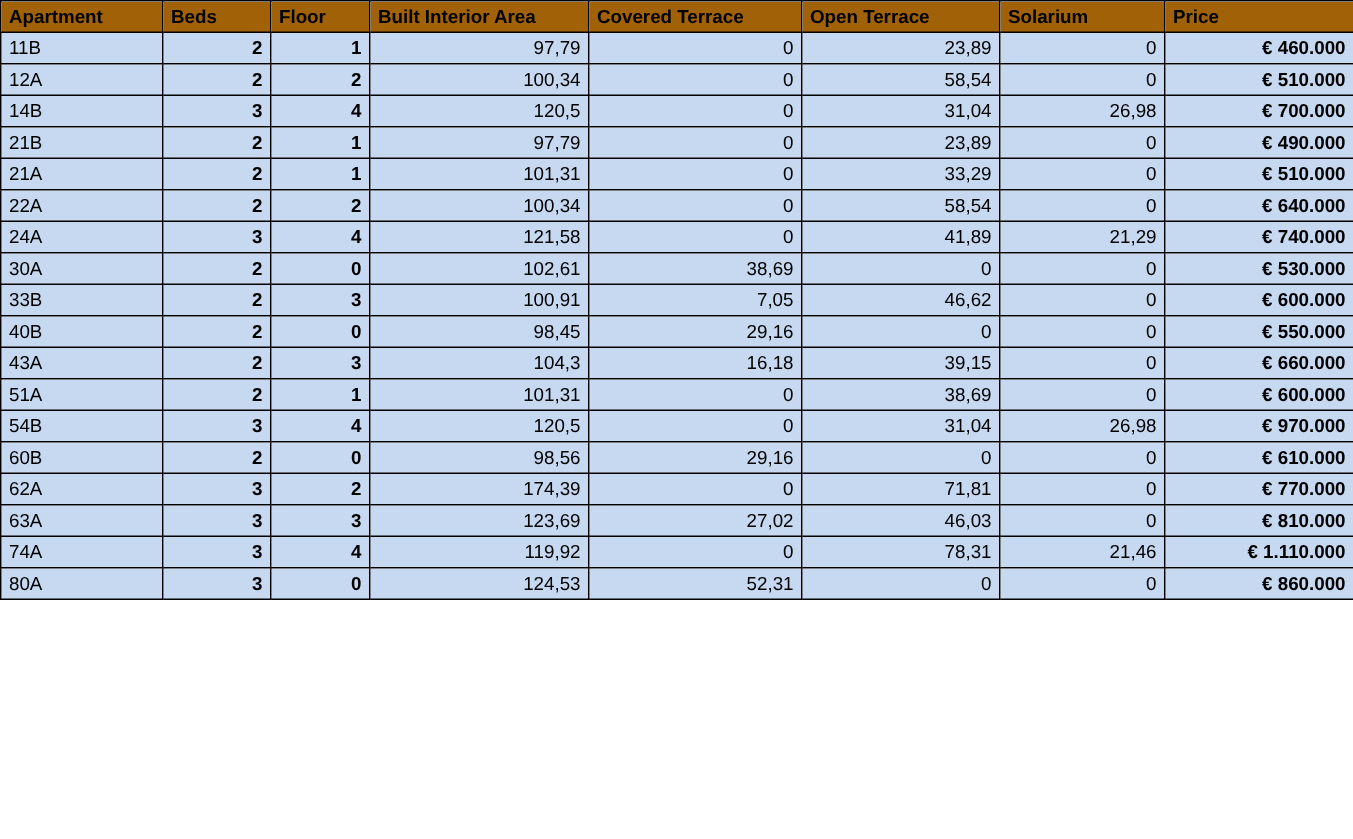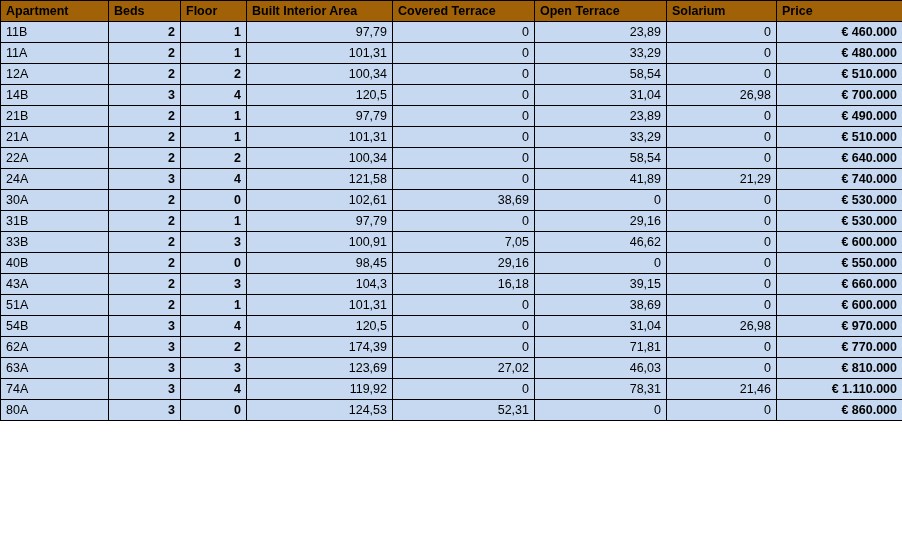--- a/index.html
+++ b/index.html
@@ -84,30 +84,20 @@
         <td class="c-apartment">11B</td>
         <td class="c-num">2</td>
         <td class="c-num">1</td>
         <td class="c-plain">97,79</td>
         <td class="c-plain">0</td>
         <td class="c-plain">23,89</td>
         <td class="c-plain">0</td>
         <td class="c-price">€ 460.000</td>
       </tr>
       <tr>
-        <td class="c-apartment">11A</td>
-        <td class="c-num">2</td>
-        <td class="c-num">1</td>
-        <td class="c-plain">101,31</td>
-        <td class="c-plain">0</td>
-        <td class="c-plain">33,29</td>
-        <td class="c-plain">0</td>
-        <td class="c-price">€ 480.000</td>
-      </tr>
-      <tr>
         <td class="c-apartment">12A</td>
         <td class="c-num">2</td>
         <td class="c-num">2</td>
         <td class="c-plain">100,34</td>
         <td class="c-plain">0</td>
         <td class="c-plain">58,54</td>
         <td class="c-plain">0</td>
         <td class="c-price">€ 510.000</td>
       </tr>
       <tr>
@@ -164,30 +154,20 @@
         <td class="c-apartment">30A</td>
         <td class="c-num">2</td>
         <td class="c-num">0</td>
         <td class="c-plain">102,61</td>
         <td class="c-plain">38,69</td>
         <td class="c-plain">0</td>
         <td class="c-plain">0</td>
         <td class="c-price">€ 530.000</td>
       </tr>
       <tr>
-        <td class="c-apartment">31B</td>
-        <td class="c-num">2</td>
-        <td class="c-num">1</td>
-        <td class="c-plain">97,79</td>
-        <td class="c-plain">0</td>
-        <td class="c-plain">29,16</td>
-        <td class="c-plain">0</td>
-        <td class="c-price">€ 530.000</td>
-      </tr>
-      <tr>
         <td class="c-apartment">33B</td>
         <td class="c-num">2</td>
         <td class="c-num">3</td>
         <td class="c-plain">100,91</td>
         <td class="c-plain">7,05</td>
         <td class="c-plain">46,62</td>
         <td class="c-plain">0</td>
         <td class="c-price">€ 600.000</td>
       </tr>
       <tr>
@@ -222,20 +202,30 @@
       </tr>
       <tr>
         <td class="c-apartment">54B</td>
         <td class="c-num">3</td>
         <td class="c-num">4</td>
         <td class="c-plain">120,5</td>
         <td class="c-plain">0</td>
         <td class="c-plain">31,04</td>
         <td class="c-plain">26,98</td>
         <td class="c-price">€ 970.000</td>
+      </tr>
+      <tr>
+        <td class="c-apartment">60B</td>
+        <td class="c-num">2</td>
+        <td class="c-num">0</td>
+        <td class="c-plain">98,56</td>
+        <td class="c-plain">29,16</td>
+        <td class="c-plain">0</td>
+        <td class="c-plain">0</td>
+        <td class="c-price">€ 610.000</td>
       </tr>
       <tr>
         <td class="c-apartment">62A</td>
         <td class="c-num">3</td>
         <td class="c-num">2</td>
         <td class="c-plain">174,39</td>
         <td class="c-plain">0</td>
         <td class="c-plain">71,81</td>
         <td class="c-plain">0</td>
         <td class="c-price">€ 770.000</td>

